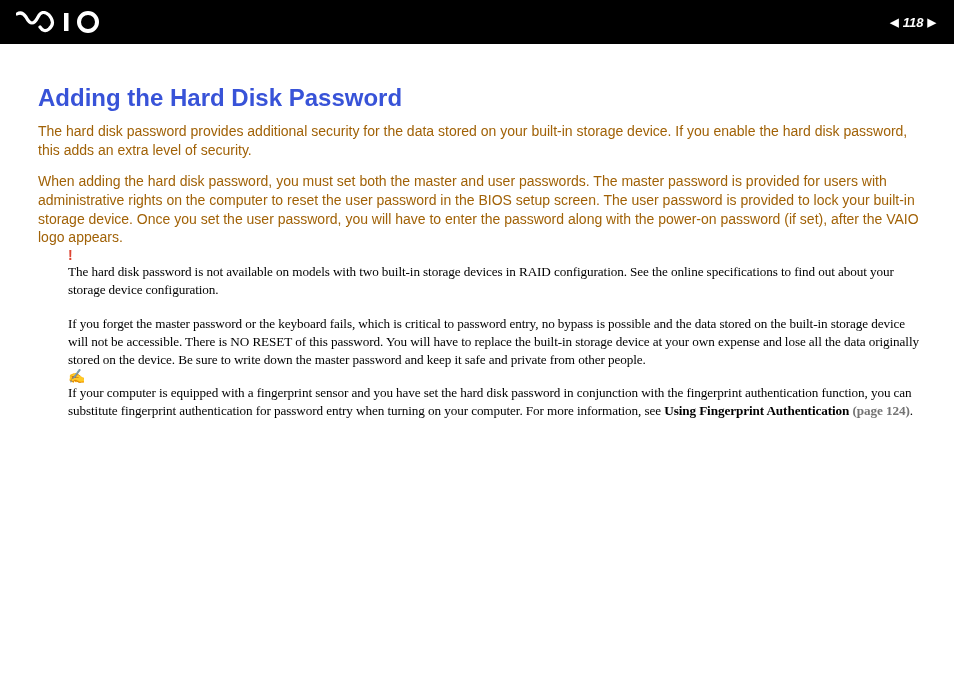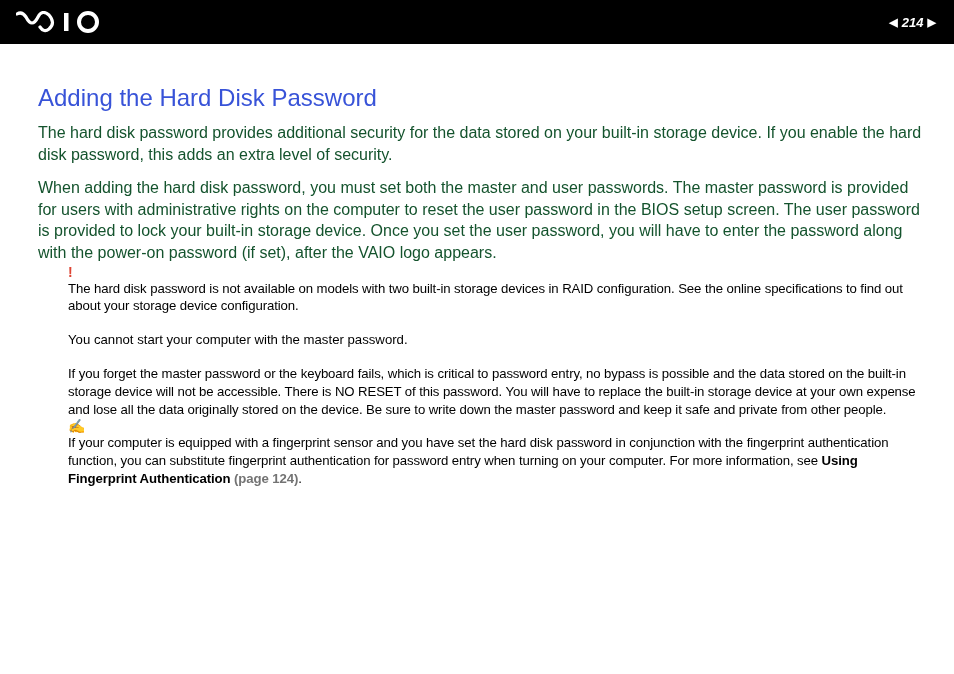--- a/index.html
+++ b/index.html
@@ -41,82 +41,81 @@
   .section-title {
     font-size: 13px;
     font-weight: bold;
     margin-top: 1px;
   }
   .content {
     padding: 40px 32px 0 38px;
   }
   h1 {
     color: #3853d8;
-    font-weight: normal;
+    font-weight: bold;
     font-size: 24px;
     margin: 0 0 10px 0;
   }
   .para {
-    font-size: 16px;
+    font-size: 14px;
     line-height: 1.35;
     margin: 0 0 12px 0;
-    color: #14532d;
+    color: #a16207;
   }
   .note-block {
     margin-left: 30px;
     position: relative;
   }
   .note-icon {
     position: absolute;
     left: 0;
     top: -16px;
     font-weight: bold;
   }
   .note-icon.warn { color: #d43; font-size: 14px; }
   .note-icon.tip { color: #3853d8; font-size: 14px; }
   .note {
     font-size: 13.2px;
     line-height: 1.35;
     margin: 16px 0 14px 0;
     color: #000;
     font-family: Arial, Helvetica, sans-serif;
   }
-  .note.condensed { letter-spacing: -0.1px; }
+  .note.condensed { letter-spacing: -0.1px; font-family: Liberation Serif, serif; }
   .bold { font-weight: bold; }
   .link { color: #737373; font-weight: bold; }
 </style>
 </head>
 <body>
 
 <div class="header">
   <div class="logo">
     <svg width="110" height="22" viewBox="0 0 110 22">
       <path d="M1 3 Q 6 0 10 6 Q 16 18 22 6 Q 26 -2 33 4 Q 40 12 33 18 Q 28 22 24 16" stroke="#fff" stroke-width="3.2" fill="none" stroke-linecap="round"></path>
       <rect x="48" y="2" width="4.5" height="18" fill="#fff"></rect>
       <circle cx="72" cy="11" r="9" stroke="#fff" stroke-width="4" fill="none"></circle>
     </svg>
   </div>
   <div class="header-right">
     <div class="page-nav">
       <span class="arrow">◀</span>
-      <span>214</span>
+      <span>118</span>
       <span class="arrow">▶</span>
     </div>
   </div>
 </div>
 
 <div class="content">
   <h1>Adding the Hard Disk Password</h1>
   <p class="para">The hard disk password provides additional security for the data stored on your built-in storage device. If you enable the hard disk password, this adds an extra level of security.</p>
   <p class="para">When adding the hard disk password, you must set both the master and user passwords. The master password is provided for users with administrative rights on the computer to reset the user password in the BIOS setup screen. The user password is provided to lock your built-in storage device. Once you set the user password, you will have to enter the password along with the power-on password (if set), after the VAIO logo appears.</p>
 
   <div class="note-block">
     <div class="note-icon warn">!</div>
     <p class="note condensed">The hard disk password is not available on models with two built-in storage devices in RAID configuration. See the online specifications to find out about your storage device configuration.</p>
-    <p class="note">You cannot start your computer with the master password.</p>
     <p class="note condensed">If you forget the master password or the keyboard fails, which is critical to password entry, no bypass is possible and the data stored on the built-in storage device will not be accessible. There is NO RESET of this password. You will have to replace the built-in storage device at your own expense and lose all the data originally stored on the device. Be sure to write down the master password and keep it safe and private from other people.</p>
   </div>
 
   <div class="note-block">
     <div class="note-icon tip">✍</div>
     <p class="note condensed">
       <span>If your computer is equipped with a fingerprint sensor and you have set the hard disk password in conjunction with the fingerprint authentication function, you can substitute fingerprint authentication for password entry when turning on your computer. For more information, see </span><span class="bold">Using Fingerprint Authentication </span><span class="link">(page 124)</span><span>.</span>
     </p>
   </div>
 </div>

